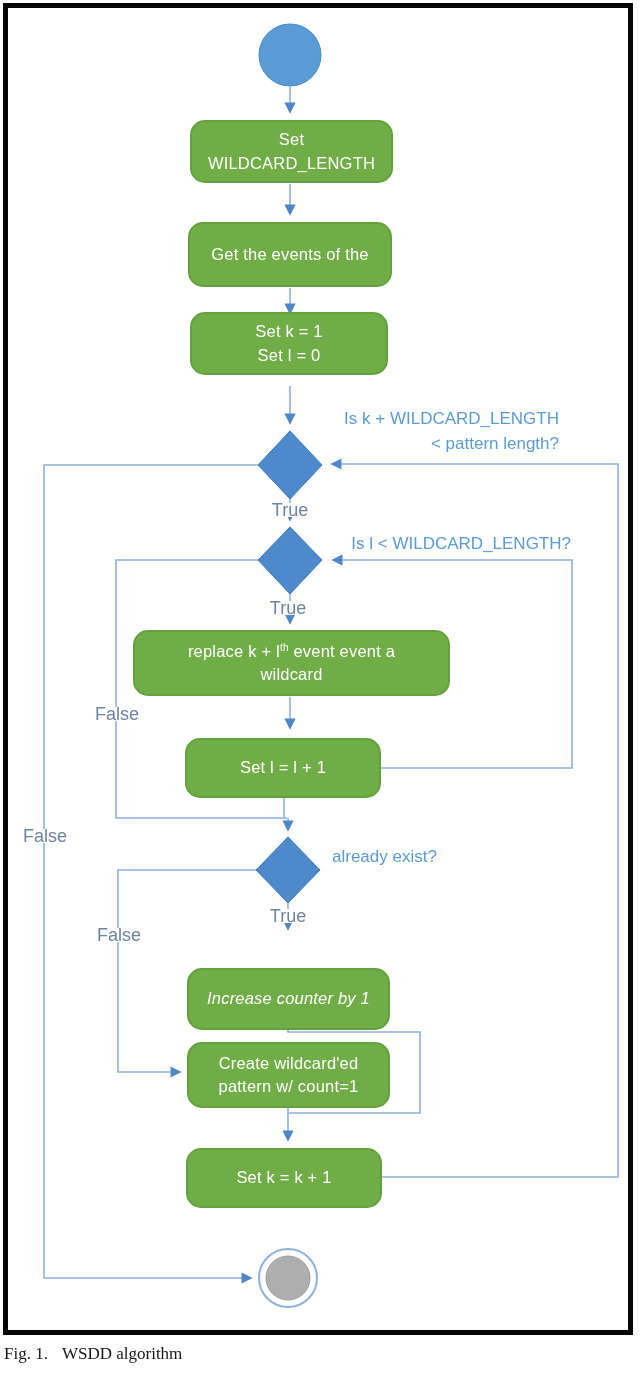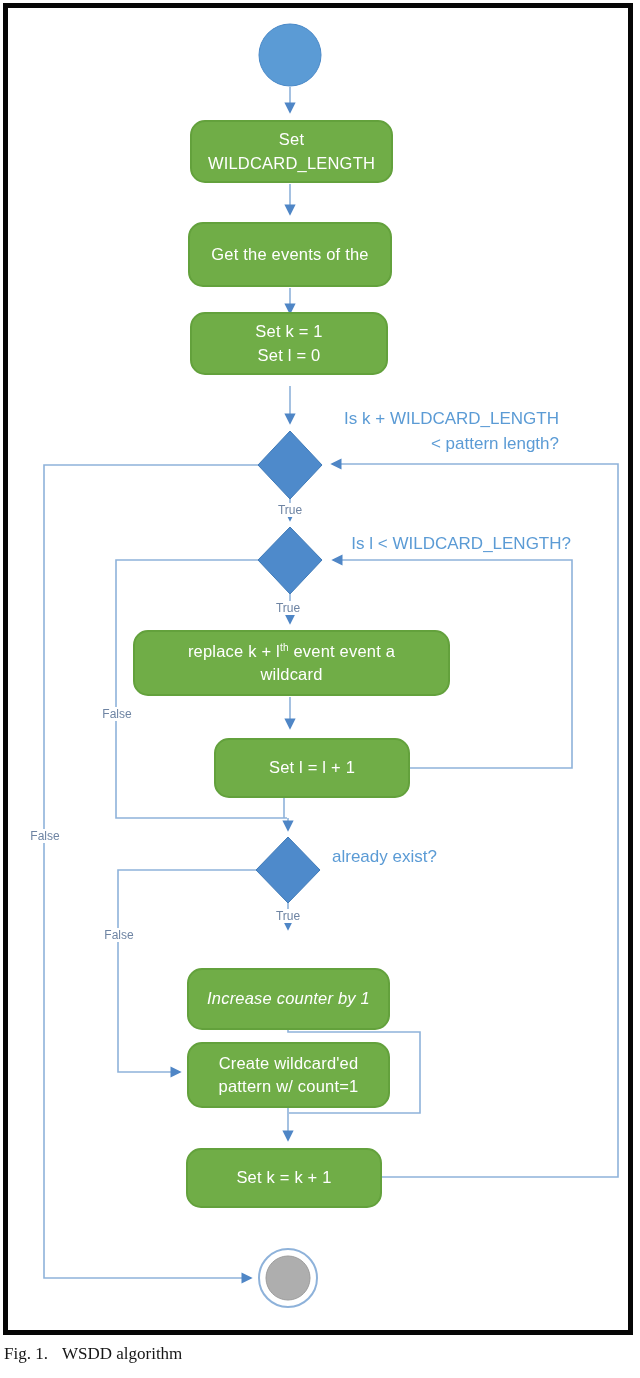--- a/index.html
+++ b/index.html
@@ -19,21 +19,21 @@
     font-size:16.5px;line-height:1.42;letter-spacing:.2px;text-align:center;
   }
   .proc sup{font-size:10px;line-height:0;}
   .dlabel{
     position:absolute;z-index:2;color:#5B9BD5;font-size:17px;line-height:25px;
     text-align:right;white-space:nowrap;
   }
   .dlabel.left{text-align:left;}
   .dlabel .indent{padding-left:11px;}
   .elabel{
-    position:absolute;z-index:2;color:#6E84A3;font-size:12px;line-height:14px;
+    position:absolute;z-index:2;color:#6E84A3;font-size:18px;line-height:14px;
     background:#ffffff;padding:0 2px;white-space:nowrap;transform:translateX(-50%);
   }
   .caption{
     position:absolute;left:4px;top:1344px;z-index:2;color:#161616;
     font-family:"Liberation Serif","DejaVu Serif",serif;font-size:17px;white-space:nowrap;
   }
   .caption .gap{display:inline-block;width:14px;}
 </style>
 </head>
 <body>
@@ -86,21 +86,21 @@
   <div class="proc" style="left:190px;top:312px;width:198px;height:63px;">
     <div>Set k = 1</div>
     <div>Set l = 0</div>
   </div>
 
   <div class="proc" style="left:133px;top:630px;width:317px;height:66px;">
     <div><span>replace k + l</span><sup>th</sup><span> event event a</span></div>
     <div>wildcard</div>
   </div>
 
-  <div class="proc" style="left:185px;top:738px;width:196px;height:60px;margin-left:29px;">
+  <div class="proc" style="left:185px;top:738px;width:196px;height:60px;">
     <div>Set l = l + 1</div>
   </div>
 
   <div class="proc" style="left:187px;top:968px;width:203px;height:62px;font-style:italic;">
     <div>Increase counter by 1</div>
   </div>
 
   <div class="proc" style="left:187px;top:1042px;width:203px;height:66px;text-align:right;">
     <div>Create wildcard'ed</div>
     <div>pattern w/ count=1</div>

